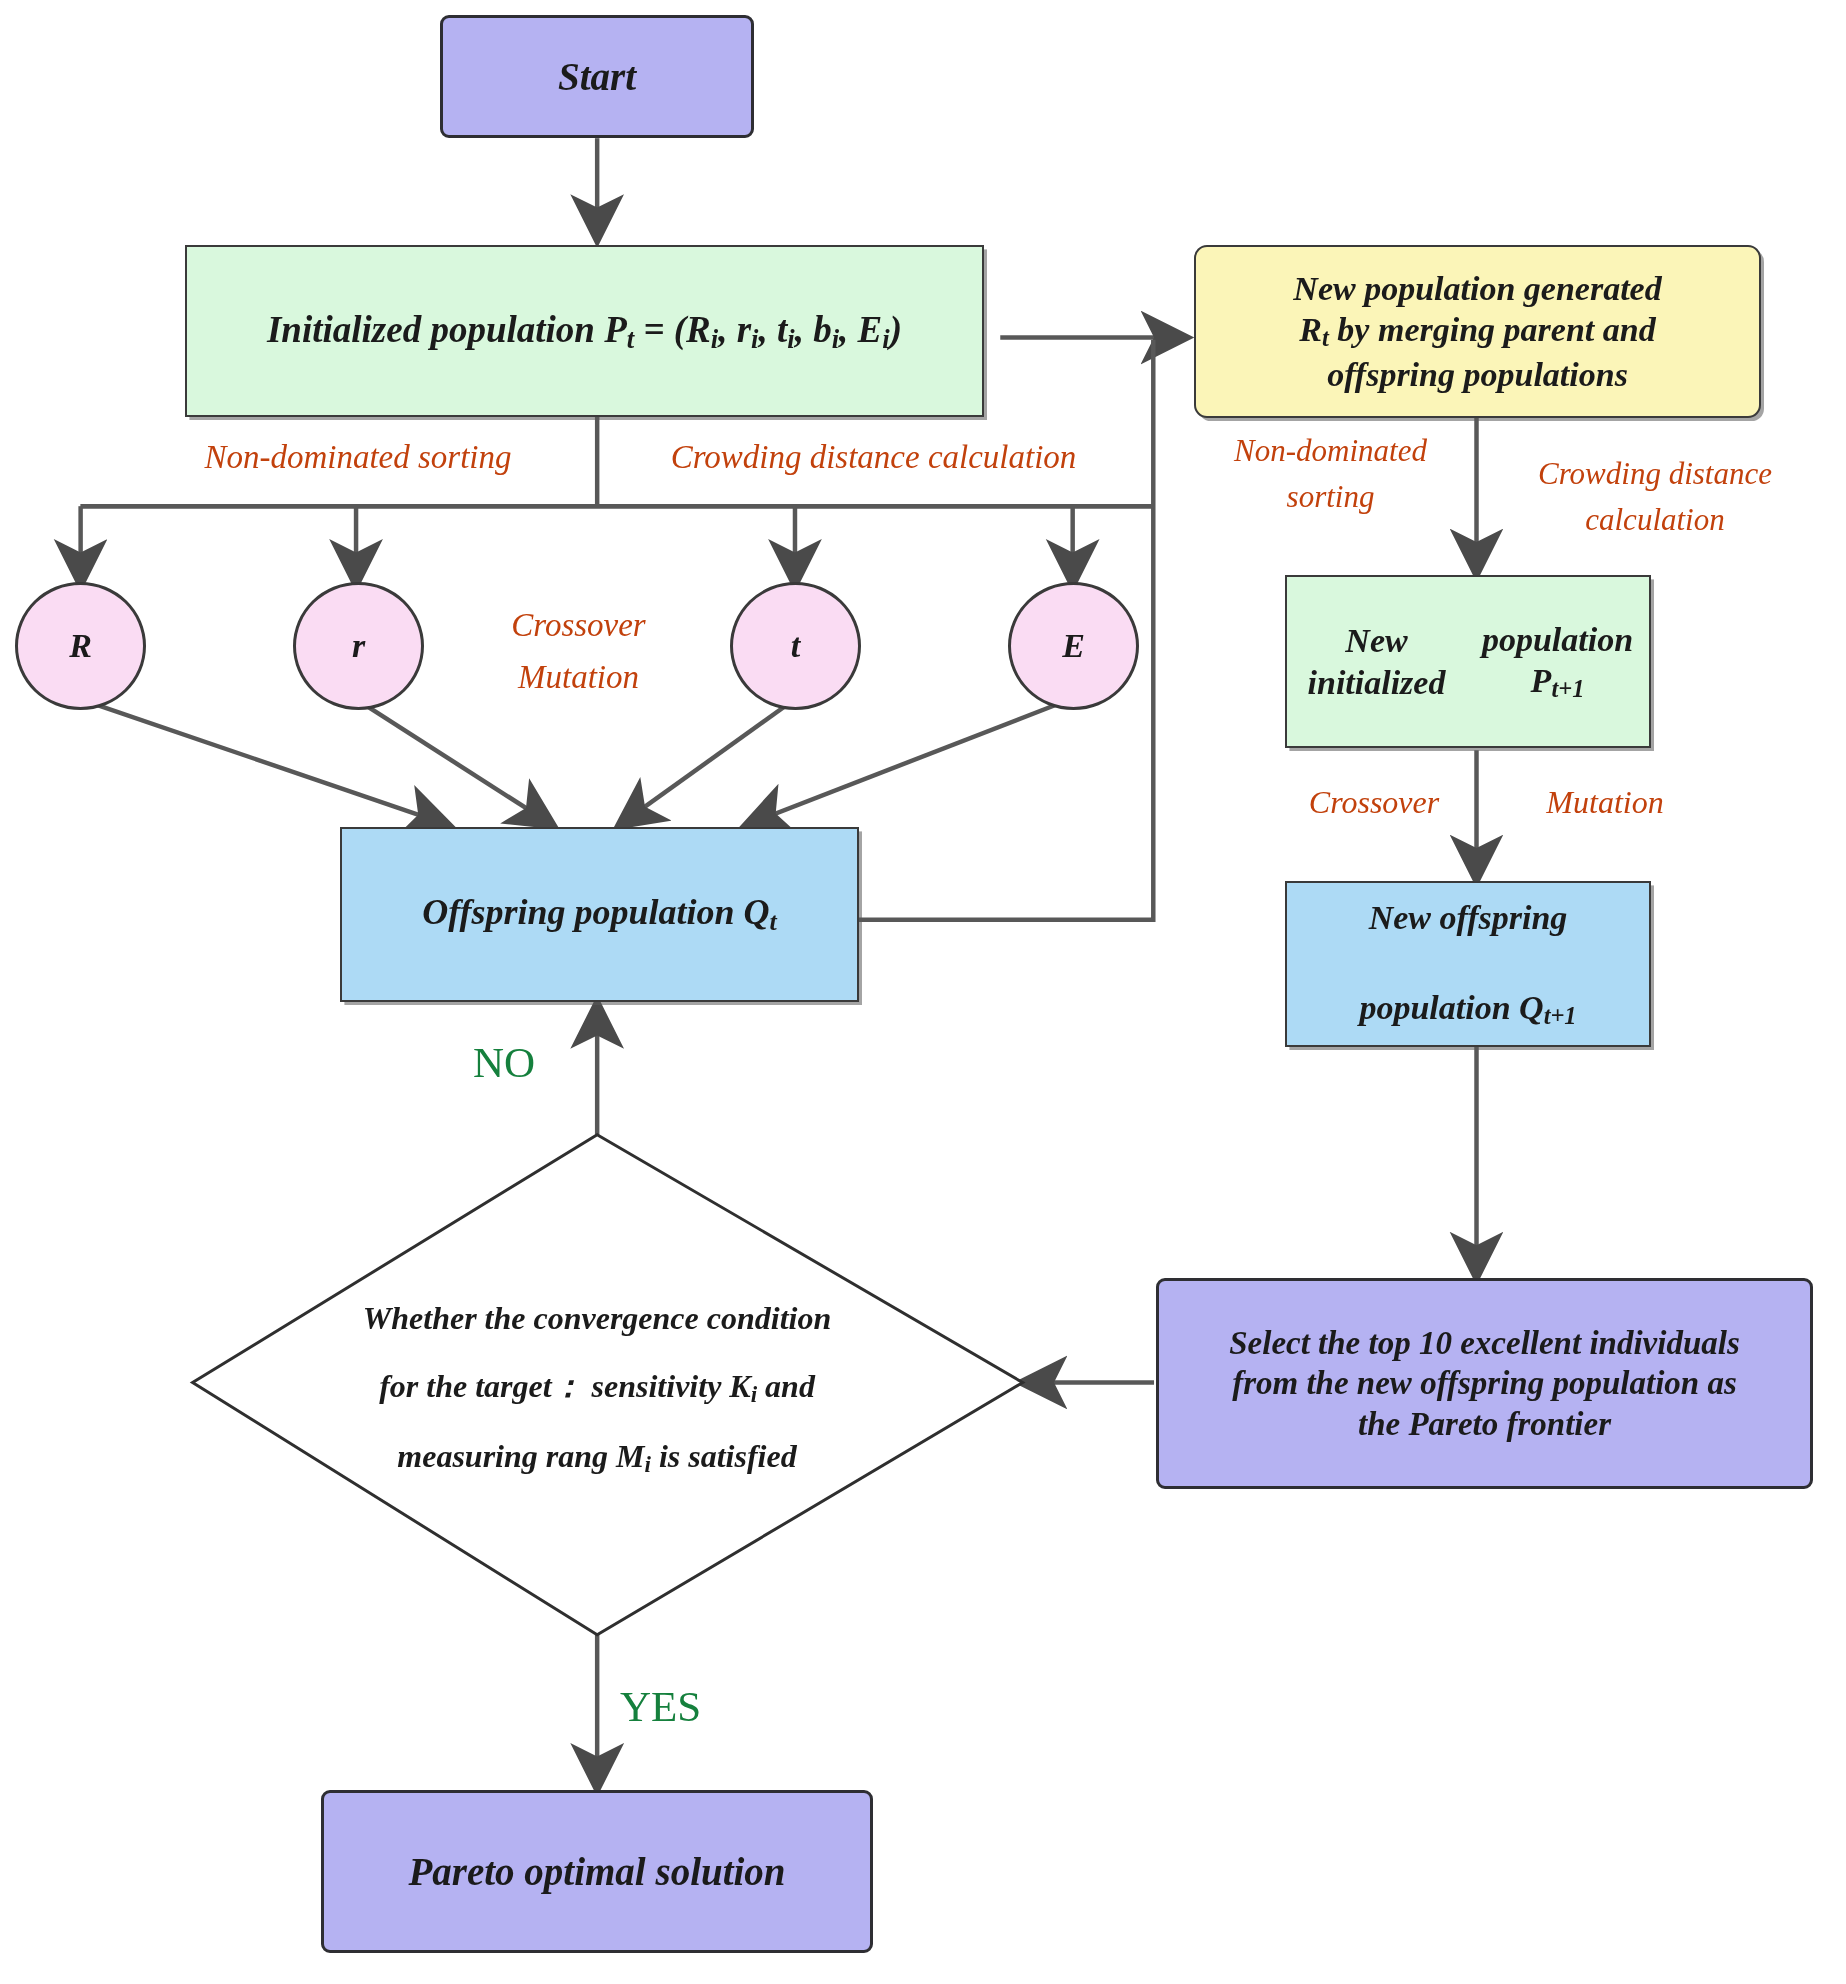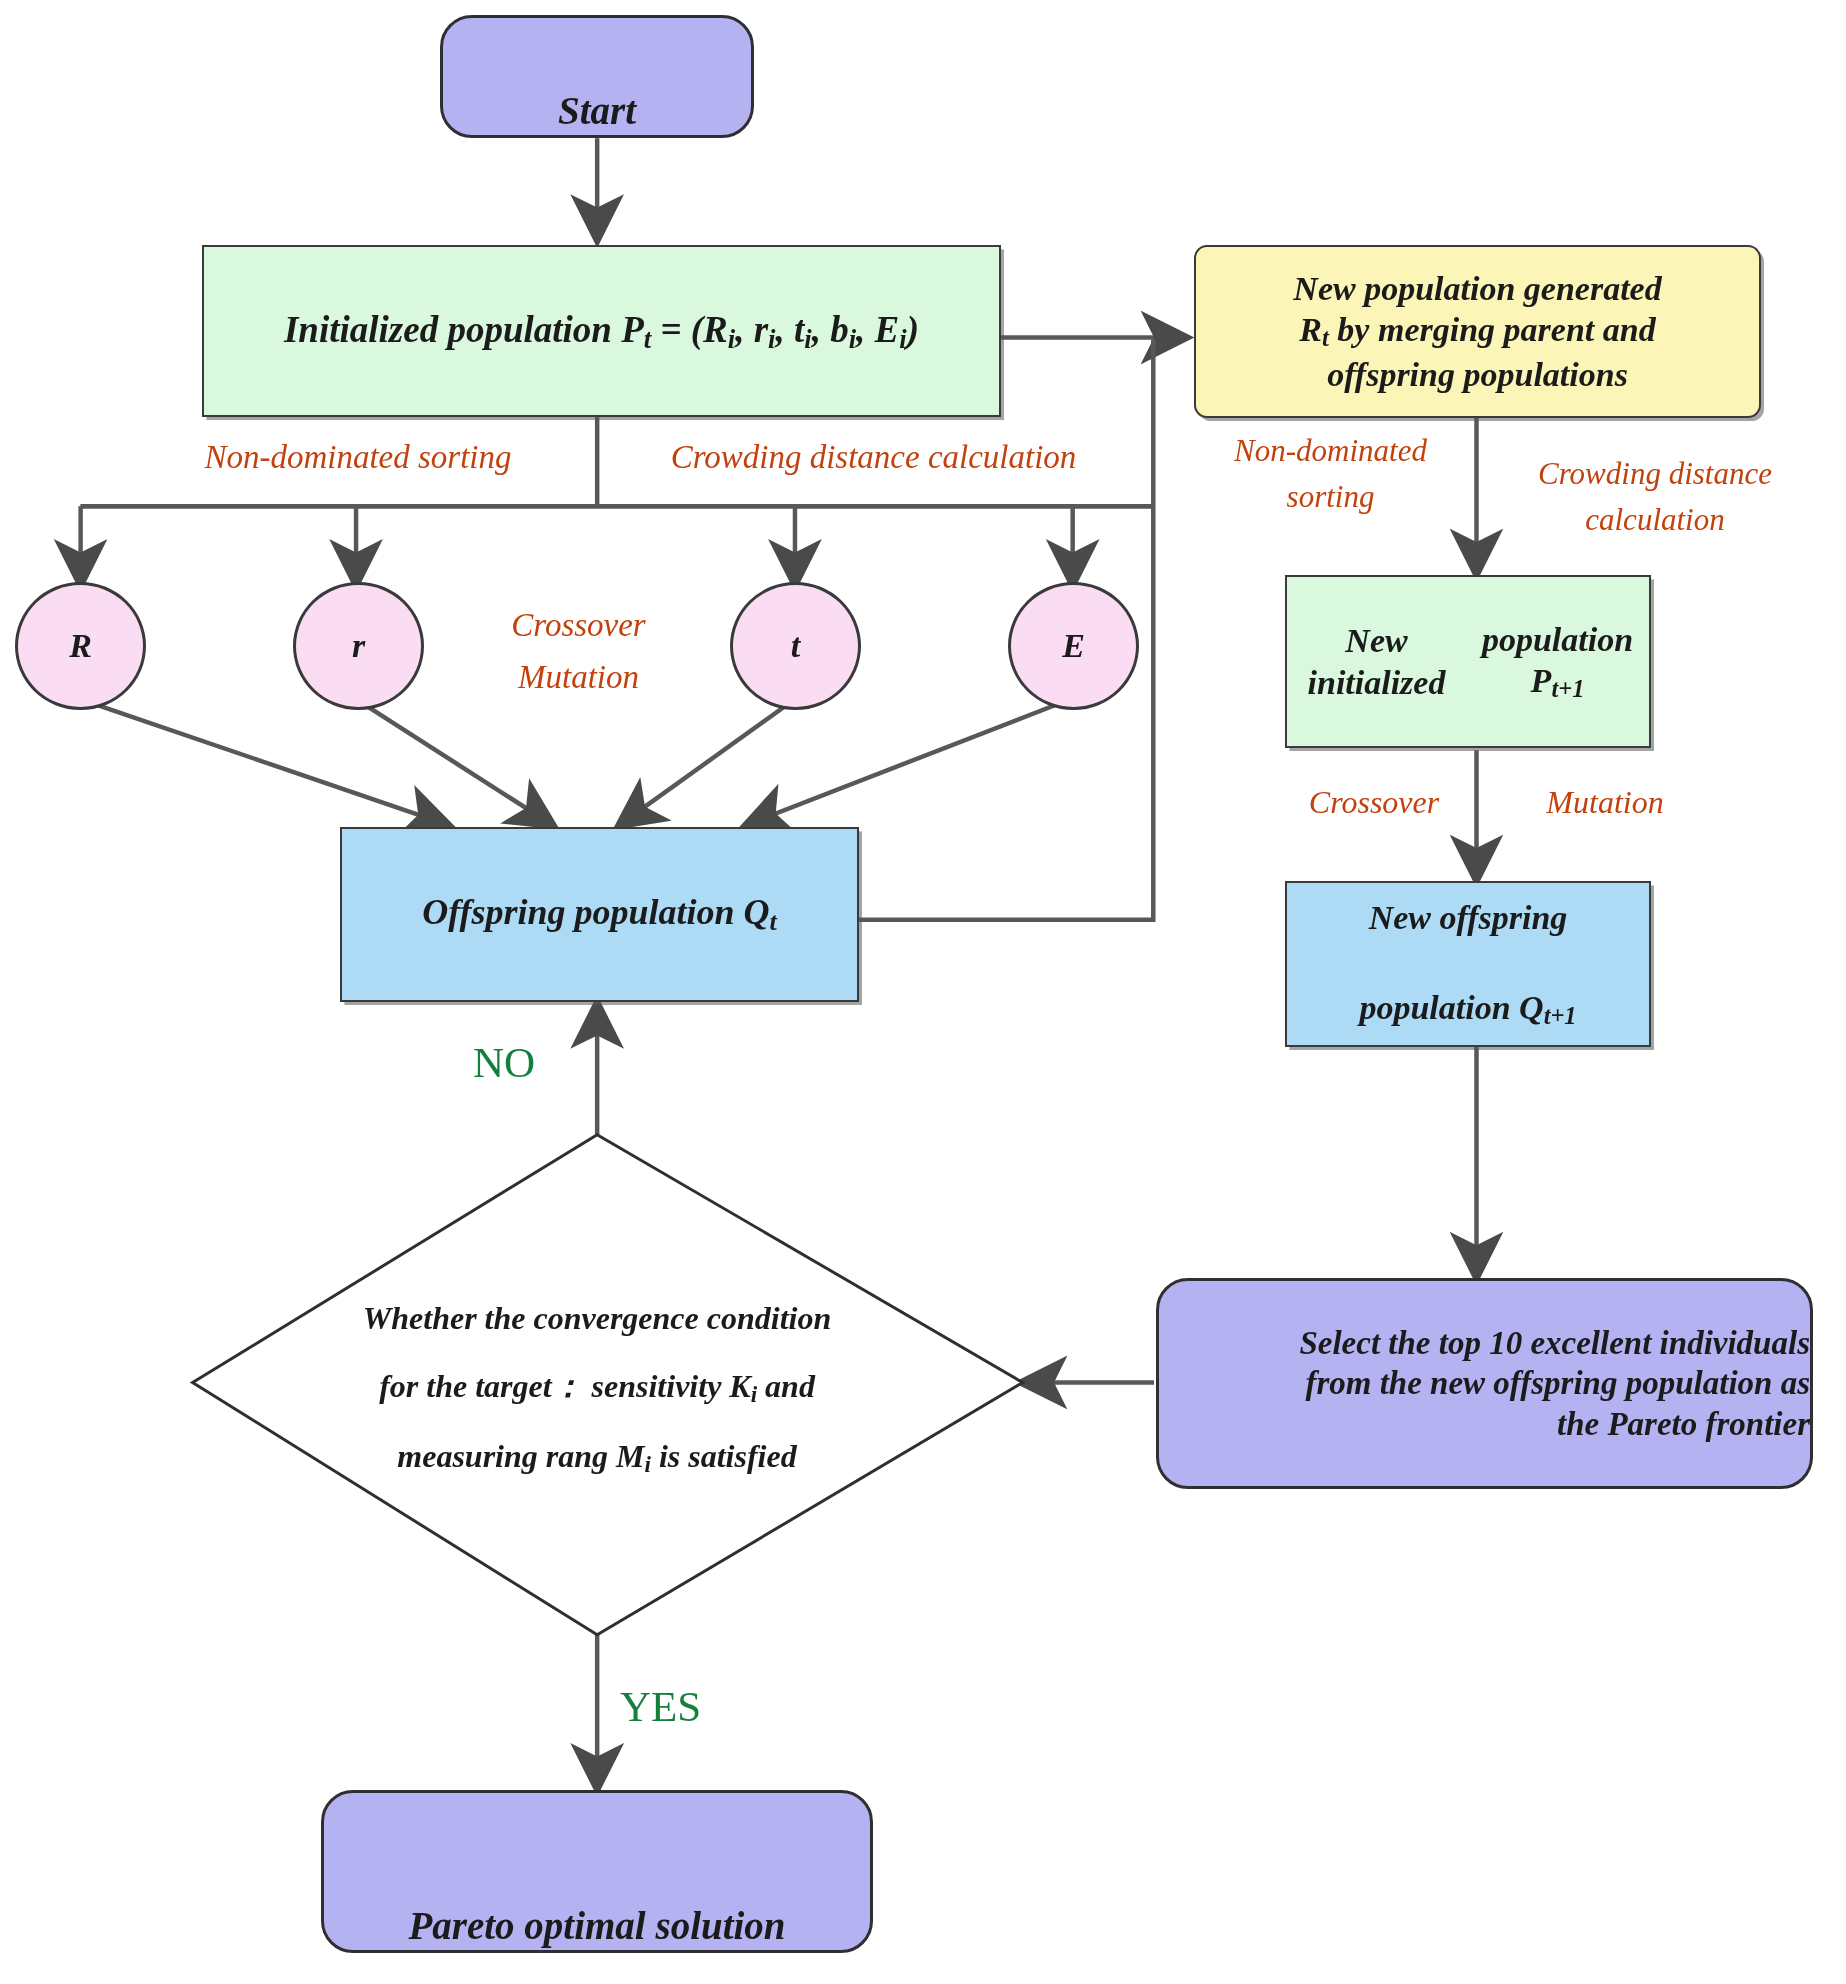--- a/index.html
+++ b/index.html
@@ -4,21 +4,21 @@
 <style>
   html,body{margin:0;padding:0;background:#ffffff;}
   body{font-family:"Liberation Serif",serif;}
   #canvas{position:relative;width:1846px;height:1985px;background:#ffffff;overflow:hidden;}
   #edges{position:absolute;left:0;top:0;width:1846px;height:1985px;}
 
   .node{position:absolute;box-sizing:border-box;display:flex;align-items:center;justify-content:center;
         text-align:center;color:#1b1b1b;font-style:italic;font-weight:bold;
         font-family:"Liberation Serif",serif;line-height:1.22;}
   .rect{border:2.2px solid #3a3a3a;box-shadow:3.7px 3.7px 0 -0.7px rgba(90,90,90,.55);}
-  .round{border:3px solid #2e2e33;border-radius:32px;align-items:flex-end;}
+  .round{border:3px solid #2e2e33;border-radius:9px;}
   .ellipse{border:3px solid #3a3a3a;border-radius:50%;}
   .diamond{border:none;background:transparent;}
 
   .c-purple{background:#b5b2f2;}
   .c-green{background:#d9f8dd;}
   .c-yellow{background:#fbf5b8;}
   .c-blue{background:#addaf5;}
   .c-pink{background:#fadcf3;}
 
   .lbl{position:absolute;color:#c2410c;font-style:italic;font-weight:normal;
@@ -79,21 +79,21 @@
 
     <g stroke="#2f2f2f" stroke-width="4" fill="#ffffff">
       <path d="M800,1520 L1370,1852 L800,2190 L258,1852 Z"></path>
     </g>
   </svg>
 
   <div class="node round c-purple" style="left:440px;top:15px;width:314px;height:123px;font-size:39px;">
     <span class="node-text">Start</span>
   </div>
 
-  <div class="node rect c-green" style="left:202px;top:245px;width:799px;height:172px;font-size:37px;">
+  <div class="node rect c-green" style="left:185px;top:245px;width:799px;height:172px;font-size:37px;">
     <span class="node-text">
       Initialized population <i>P</i><span class="sub">t</span> = (<i>R</i><span class="sub">i</span>, <i>r</i><span class="sub">i</span>, <i>t</i><span class="sub">i</span>, <i>b</i><span class="sub">i</span>, <i>E</i><span class="sub">i</span>)
     </span>
   </div>
 
   <div class="node rect c-yellow" style="left:1194px;top:245px;width:567px;height:173px;font-size:34px;flex-direction:column;border-radius:13px;">
     <span>New population generated</span>
     <span><i>R</i><span class="sub">t</span> by merging parent and</span>
     <span>offspring populations</span>
   </div>

